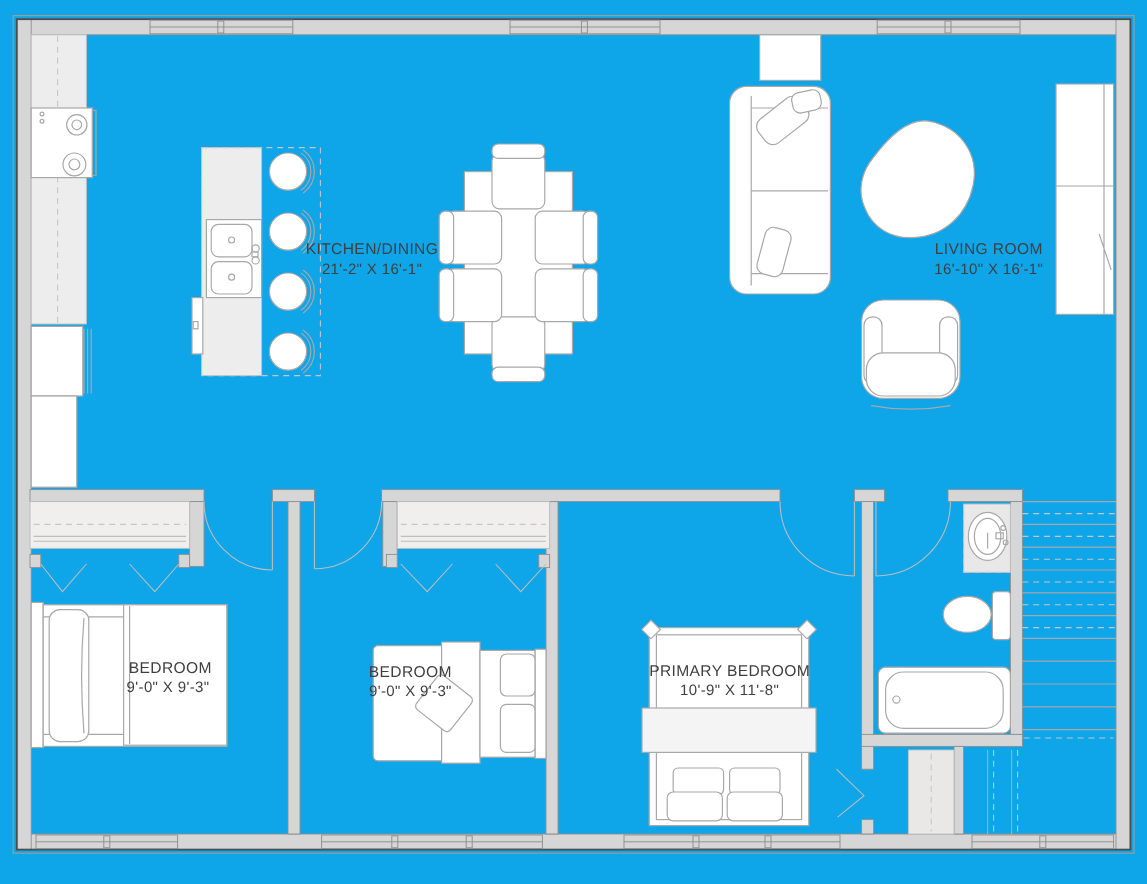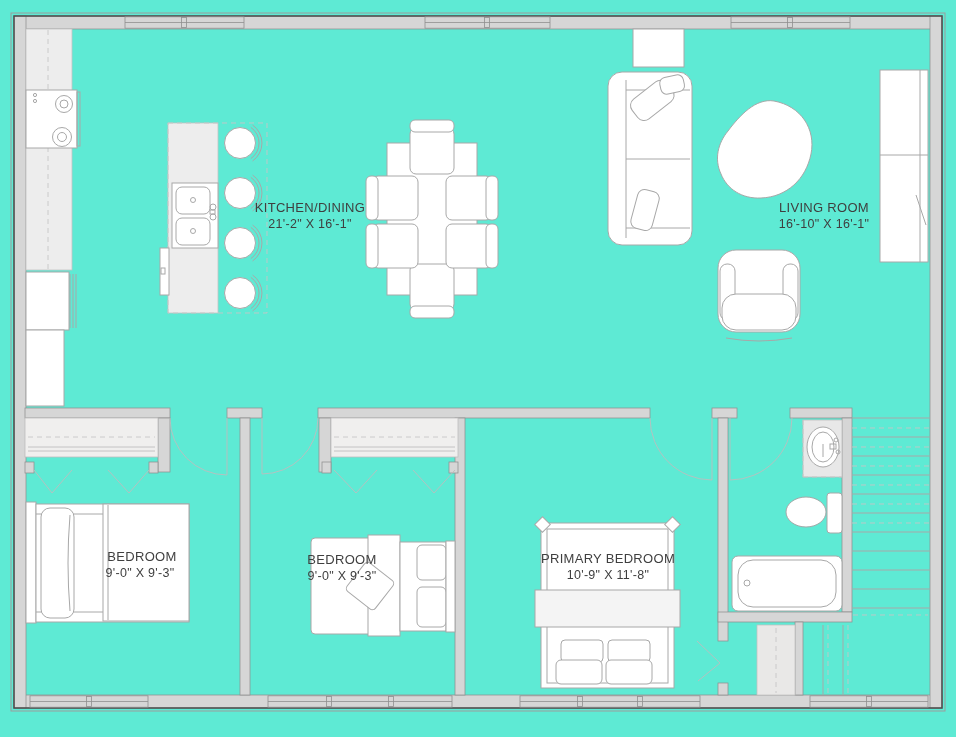--- a/index.html
+++ b/index.html
@@ -1,16 +1,16 @@
 <!DOCTYPE html>
 <html><head>
 <meta charset="utf-8">
 <style>
   html,body{margin:0;padding:0;background:#ffffff;}
-  #plan-wrap{position:relative;width:956px;height:737px;background:#5eead4;overflow:hidden;}
+  #plan-wrap{position:relative;width:956px;height:737px;background:#0ea5e9;overflow:hidden;}
   svg{display:block;}
   text{font-family:"Liberation Sans", sans-serif;fill:#3f3f3f;}
   .room-name{font-size:13px;letter-spacing:.3px;}
   .room-dims{font-size:12.5px;letter-spacing:.3px;}
   .wall{fill:#d6d6d6;stroke:#8f8f8f;stroke-width:.75;}
   .furn{fill:#ffffff;stroke:#a8a8a8;stroke-width:1;}
   .furnline{fill:none;stroke:#a8a8a8;stroke-width:1;}
   .lite{fill:none;stroke:#bdbdbd;stroke-width:.9;}
   .counter{fill:#ededed;stroke:#c2c2c2;stroke-width:.8;}
   .dash{fill:none;stroke:#c6c6c6;stroke-width:.9;stroke-dasharray:5 4;}

